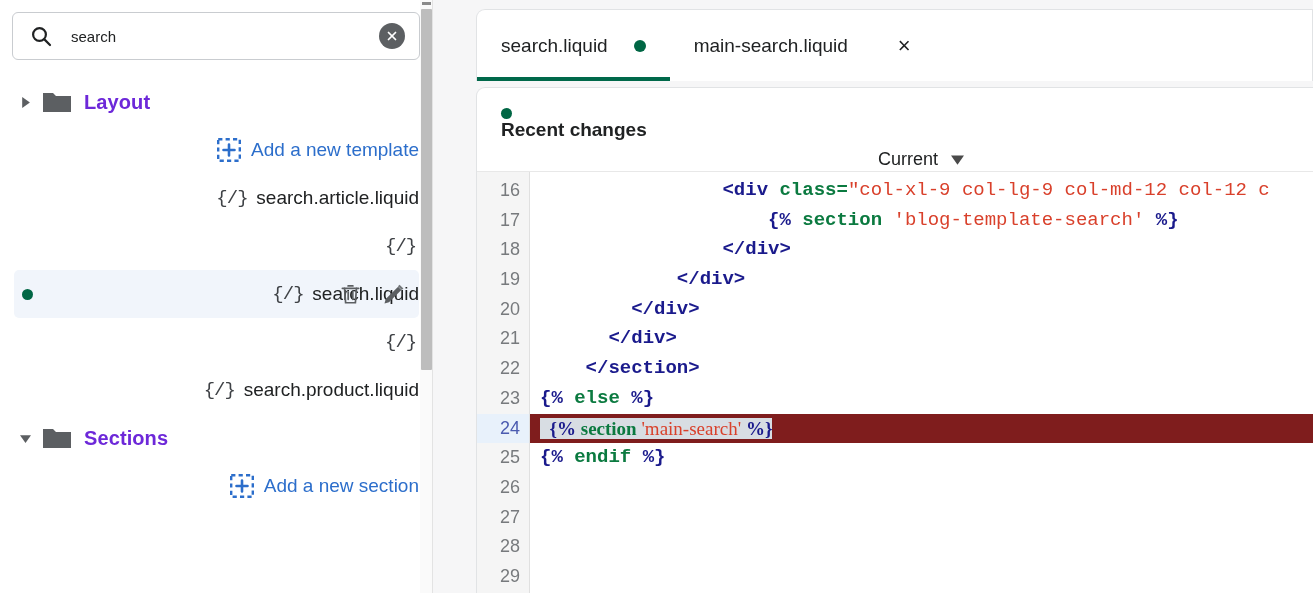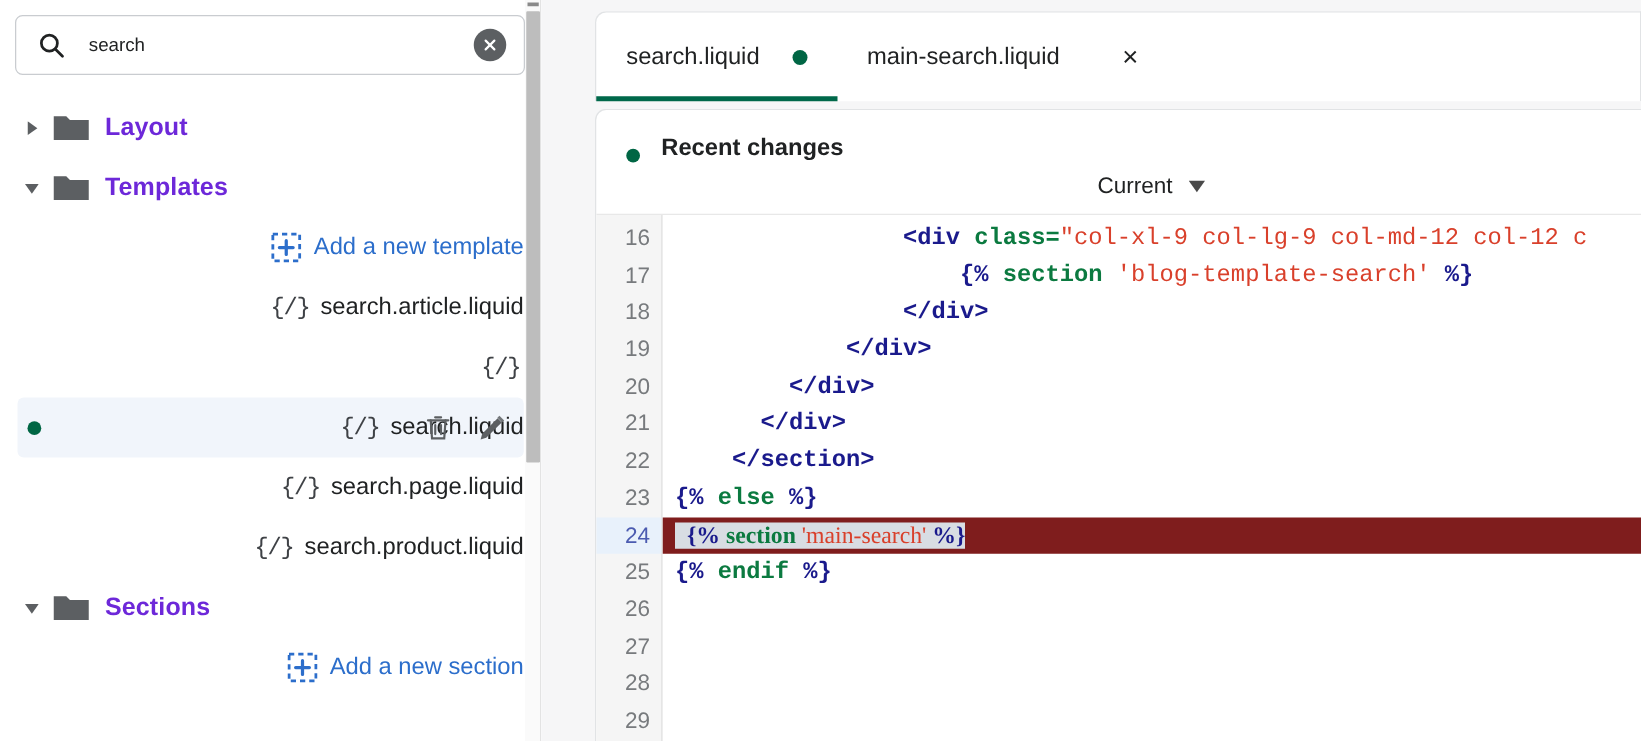--- a/index.html
+++ b/index.html
@@ -198,22 +198,22 @@
     border-bottom: none;
     border-right: none;
     border-top-left-radius: 9px;
     overflow: hidden;
   }
   .recent-bar {
     height: 83px;
     padding: 20px 0 0 24px;
   }
   .recent-title {
-    display: flex; align-items: flex-end;
-    font-size: 19px; font-weight: bold; color: #202223;
+    display: flex; align-items: flex-start;
+    font-size: 19px; font-weight: bold; color: #202223; flex-direction: column;
   }
   .recent-title .rc-dot {
     width: 11px; height: 11px; border-radius: 50%;
     background: #006644; margin-right: 17px;
   }
   .recent-sub {
     display: flex; align-items: center;
     margin-left: 28px; margin-top: 8px;
     font-size: 18px; color: #202223;
     cursor: pointer;
@@ -293,33 +293,20 @@
             </svg>
         </span>
         <span class="folder-icon">
           <svg viewBox="0 0 30 26" width="30" height="26">
             <path d="M1 4 h10 l3 3 h15 v16 H1 Z" fill="#5c5f62"></path>
           </svg>
         </span>
         <span class="folder-label">Layout</span>
       </div>
 
-      <div class="folder-row">
-        <span class="caret">
-          <svg viewBox="0 0 10 10">
-              <path d="M0 2 L10 2 L5 9 Z" fill="currentColor"></path>
-            </svg>
-        </span>
-        <span class="folder-icon">
-          <svg viewBox="0 0 30 26" width="30" height="26">
-            <path d="M1 4 h10 l3 3 h15 v16 H1 Z" fill="#5c5f62"></path>
-          </svg>
-        </span>
-        <span class="folder-label">Templates</span>
-      </div>
 
       <div class="file-row">
         <span class="add-icon">
           <svg viewBox="0 0 24 24">
             <rect x="1.2" y="1.2" width="21.6" height="21.6" fill="none" stroke="#2c6ecb" stroke-width="2.4" stroke-dasharray="4.2 3.2"></rect>
             <path d="M12 6.5 V17.5 M6.5 12 H17.5" stroke="#2c6ecb" stroke-width="2.6" stroke-linecap="round"></path>
           </svg>
         </span>
         <span class="file-label link">Add a new template</span>
       </div>
@@ -346,21 +333,20 @@
           </svg>
           <svg viewBox="0 0 24 24" fill="currentColor">
             <path d="M2.6 21.4 L7.3 20.1 L20.2 7.2 L16.8 3.8 L3.9 16.7 Z"></path>
             <path d="M18.3 1.7 L22.3 5.7 L20.6 7.4 L16.6 3.4 Z" opacity="0.85"></path>
           </svg>
         </span>
       </div>
 
       <div class="file-row">
         <span class="liquid-icon">{/}</span>
-        <span class="file-label">search.page.liquid</span>
       </div>
 
       <div class="file-row">
         <span class="liquid-icon">{/}</span>
         <span class="file-label">search.product.liquid</span>
       </div>
 
       <div class="folder-row">
         <span class="caret">
           <svg viewBox="0 0 10 10">

